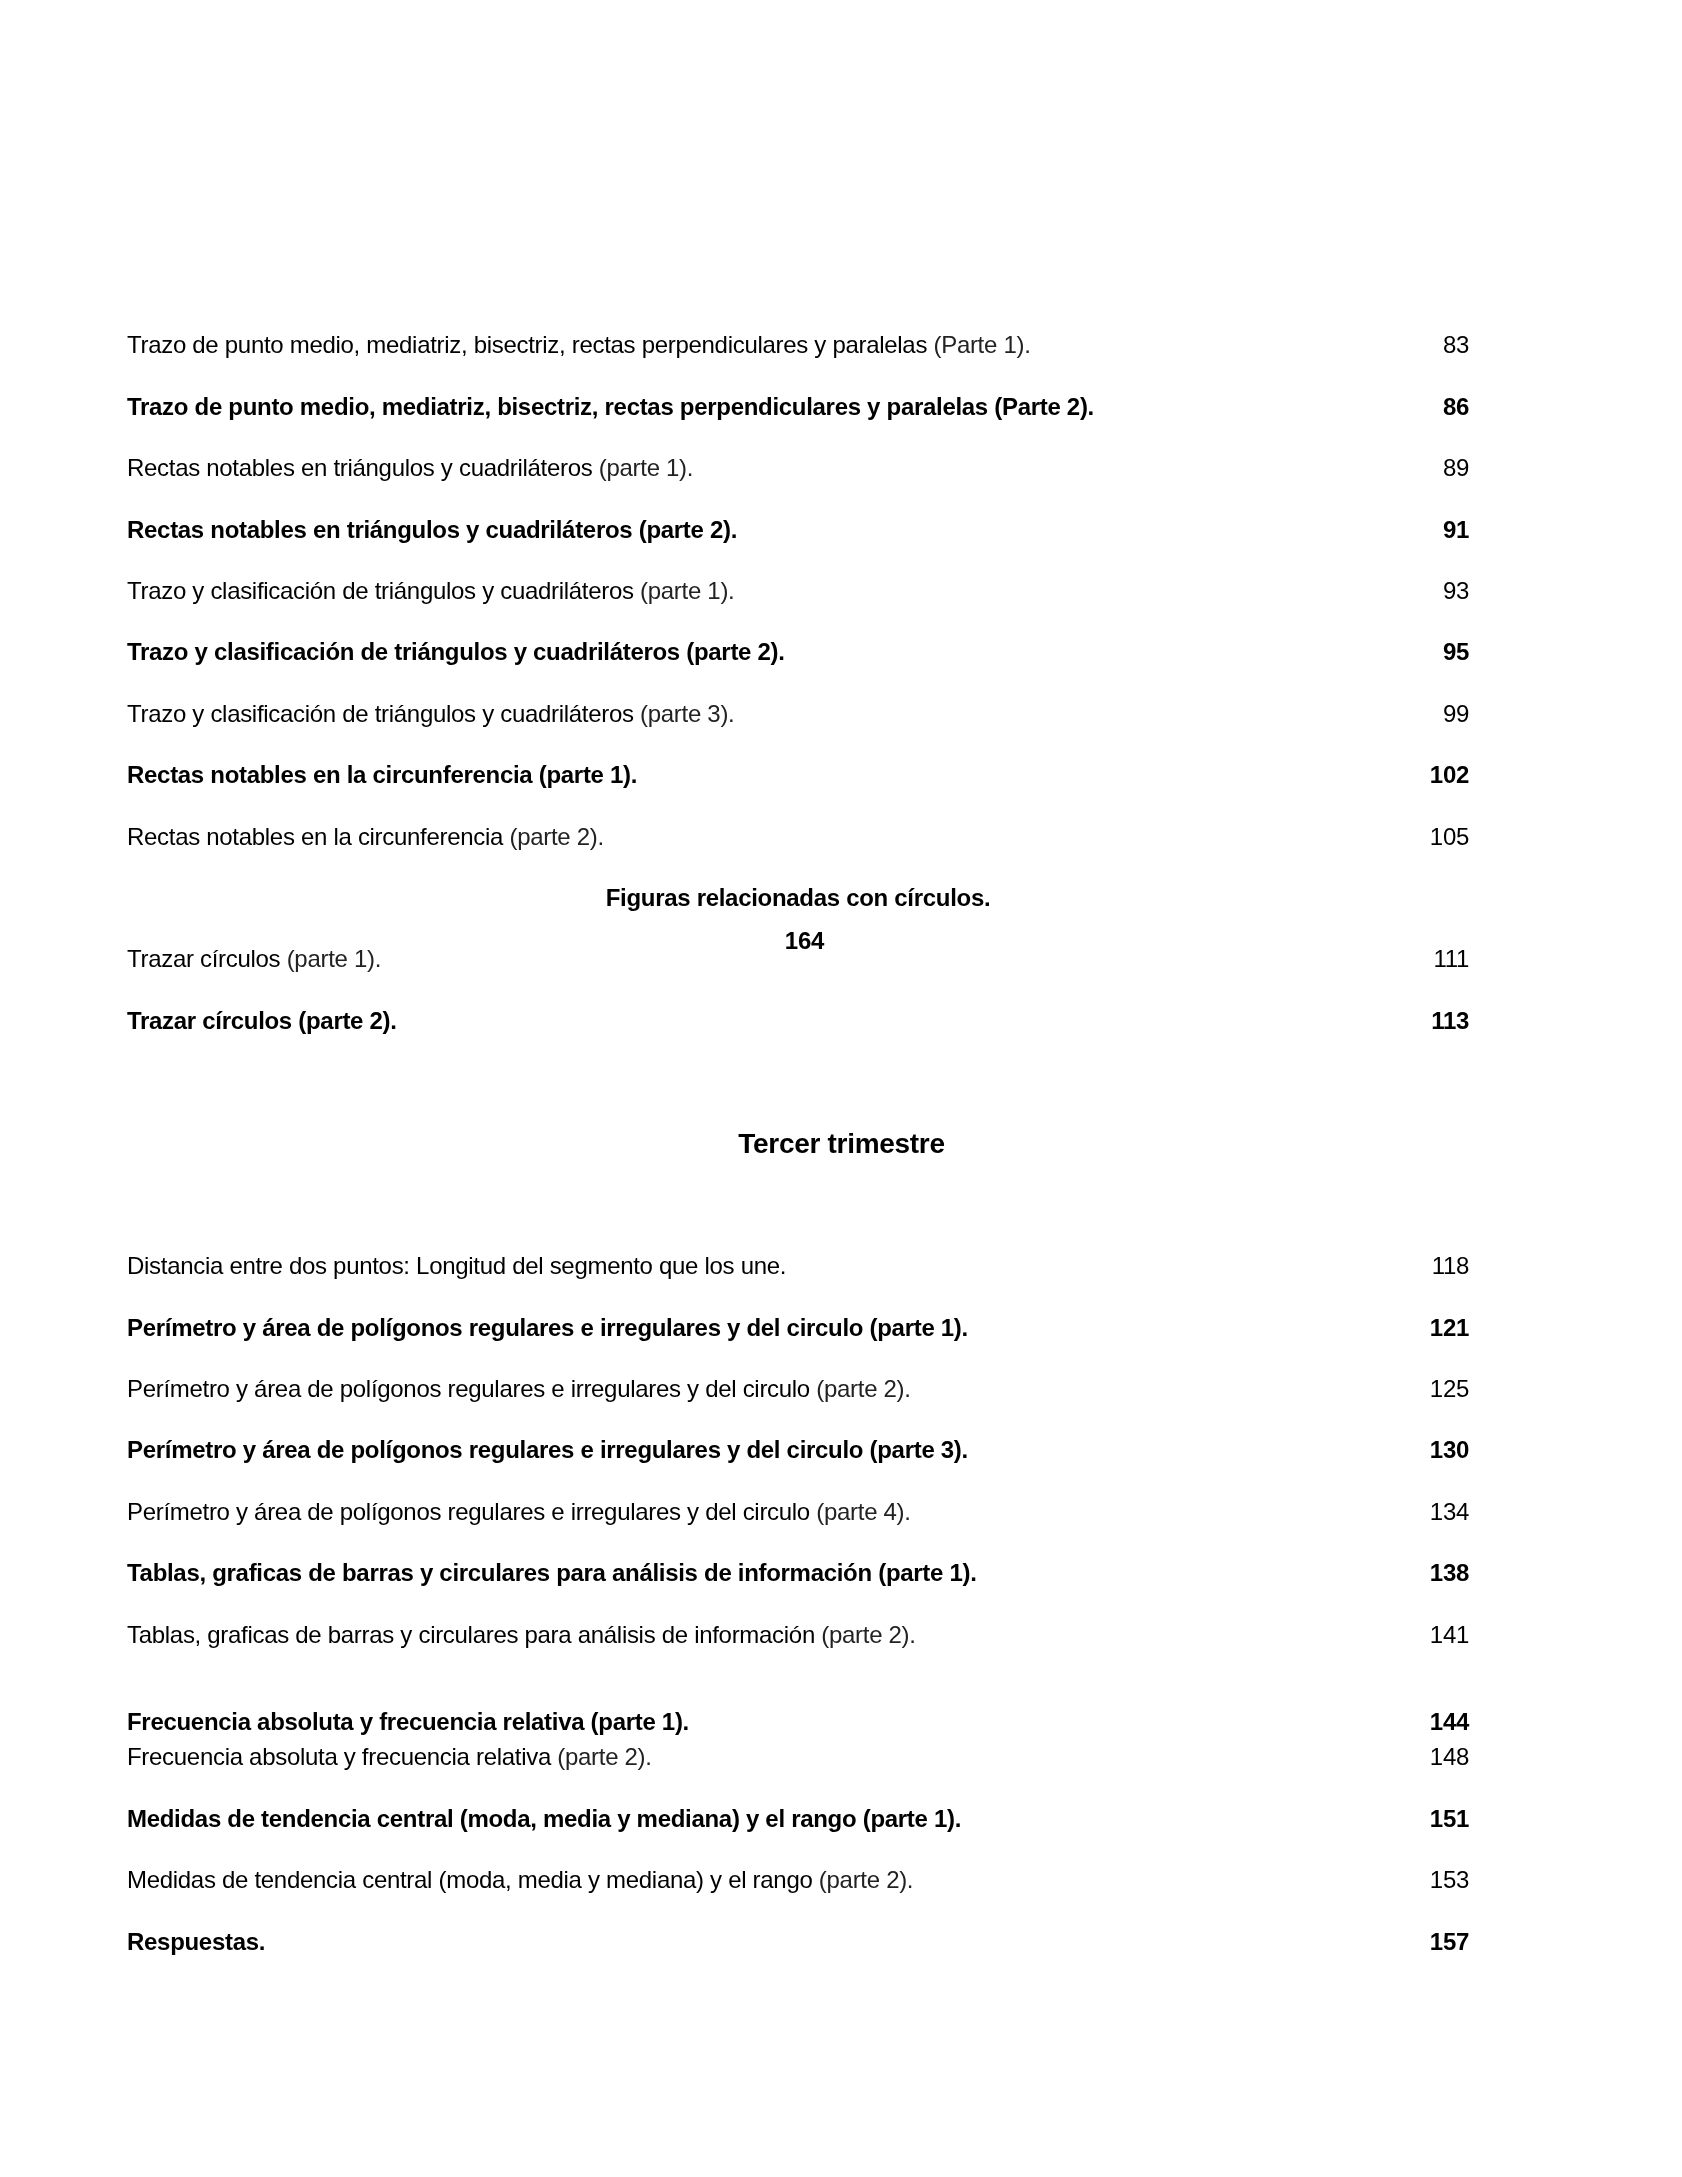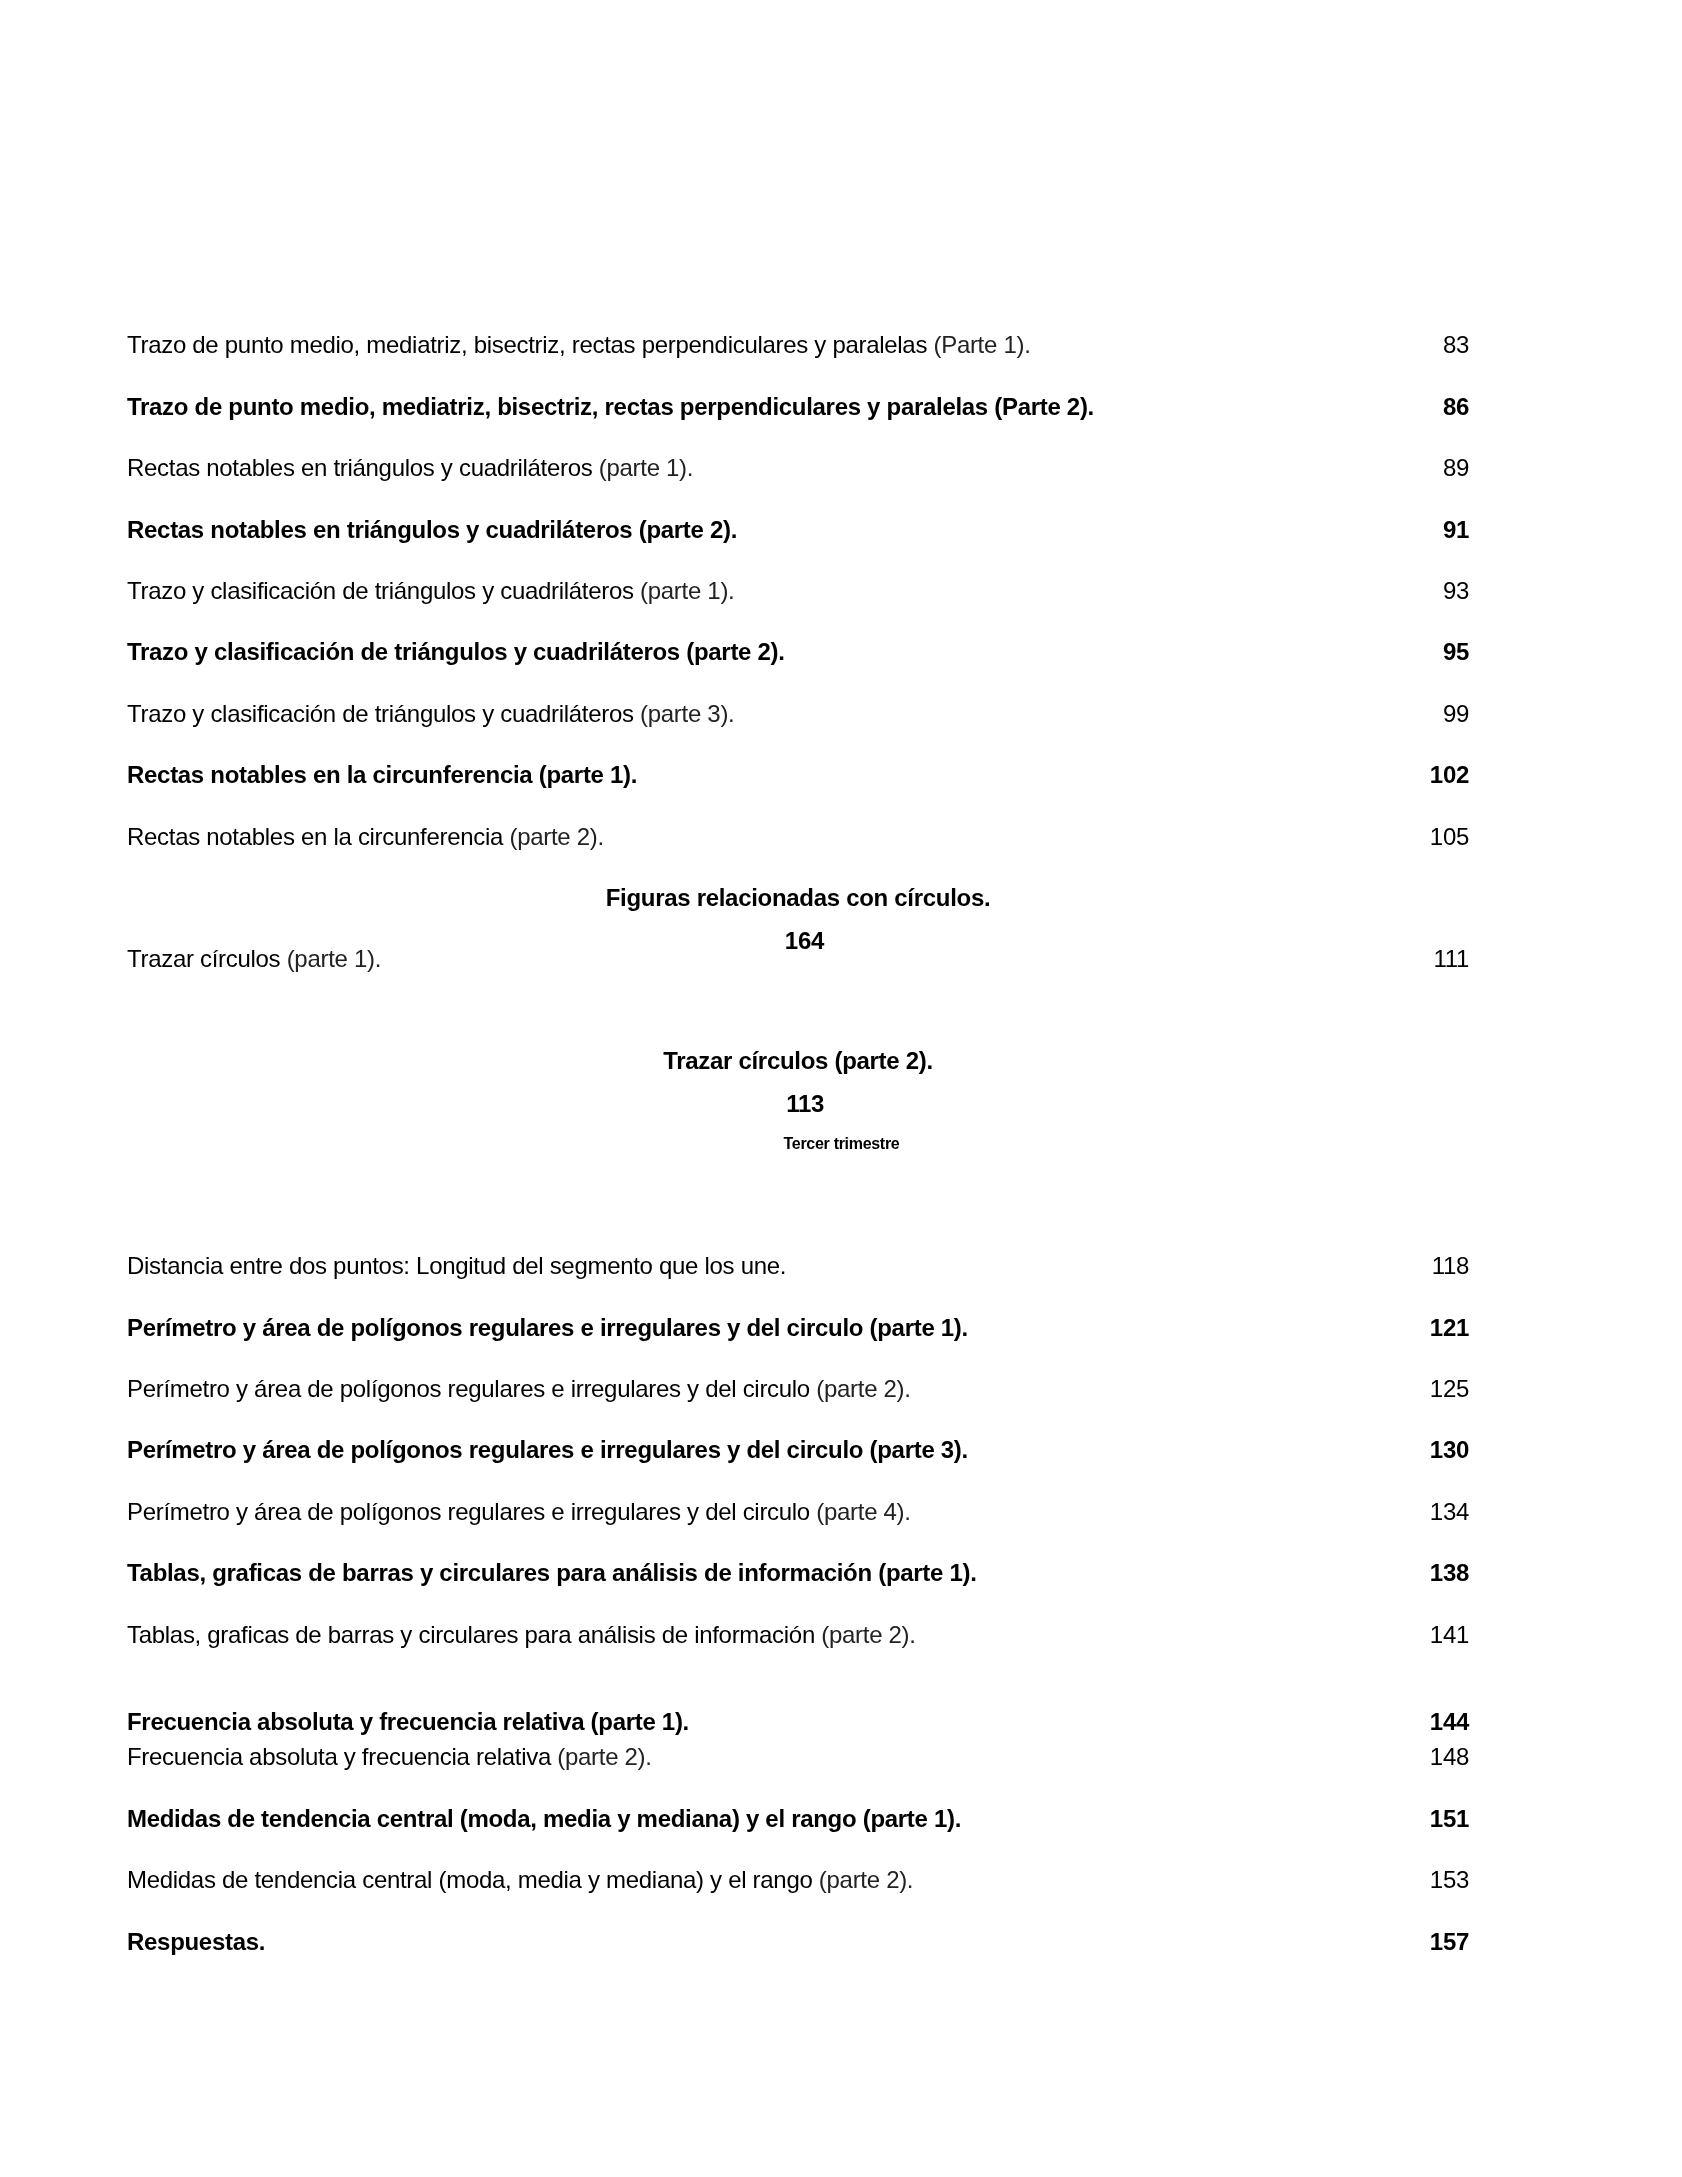--- a/index.html
+++ b/index.html
@@ -46,21 +46,21 @@
     .toc-page {
       text-align: right;
       min-width: 52px;
     }
     .section-heading {
       position: absolute;
       left: 0;
       width: 1683px;
       text-align: center;
       font-weight: 700;
-      font-size: 16px;
+      font-size: 28px;
       letter-spacing: -0.3px;
       line-height: 43px;
     }
   </style>
 </head>
 <body>
 
 <div class="toc" id="toc">
     <div class="toc-row" style="top: 323px;">
       <span class="toc-title"><span class="main">Trazo de punto medio, mediatriz, bisectriz, rectas perpendiculares y paralelas</span><span class="suffix"> (Parte 1).</span></span>
@@ -99,21 +99,21 @@
       <span class="toc-page">105</span>
     </div>
     <div class="toc-row bold" style="top: 876px; flex-direction: column;">
       <span class="toc-title"><span class="main">Figuras relacionadas con círculos.</span><span class="suffix"></span></span>
       <span class="toc-page">164</span>
     </div>
     <div class="toc-row" style="top: 937px;">
       <span class="toc-title"><span class="main">Trazar círculos</span><span class="suffix"> (parte 1).</span></span>
       <span class="toc-page">111</span>
     </div>
-    <div class="toc-row bold" style="top: 1039px; flex-direction: column;">
+    <div class="toc-row bold" style="top: 999px;">
       <span class="toc-title"><span class="main">Trazar círculos</span><span class="suffix"> (parte 2).</span></span>
       <span class="toc-page">113</span>
     </div>
     <div class="toc-row" style="top: 1244px;">
       <span class="toc-title"><span class="main">Distancia entre dos puntos: Longitud del segmento que los une.</span><span class="suffix"></span></span>
       <span class="toc-page">118</span>
     </div>
     <div class="toc-row bold" style="top: 1306px;">
       <span class="toc-title"><span class="main">Perímetro y área de polígonos regulares e irregulares y del circulo</span><span class="suffix"> (parte 1).</span></span>
       <span class="toc-page">121</span>

